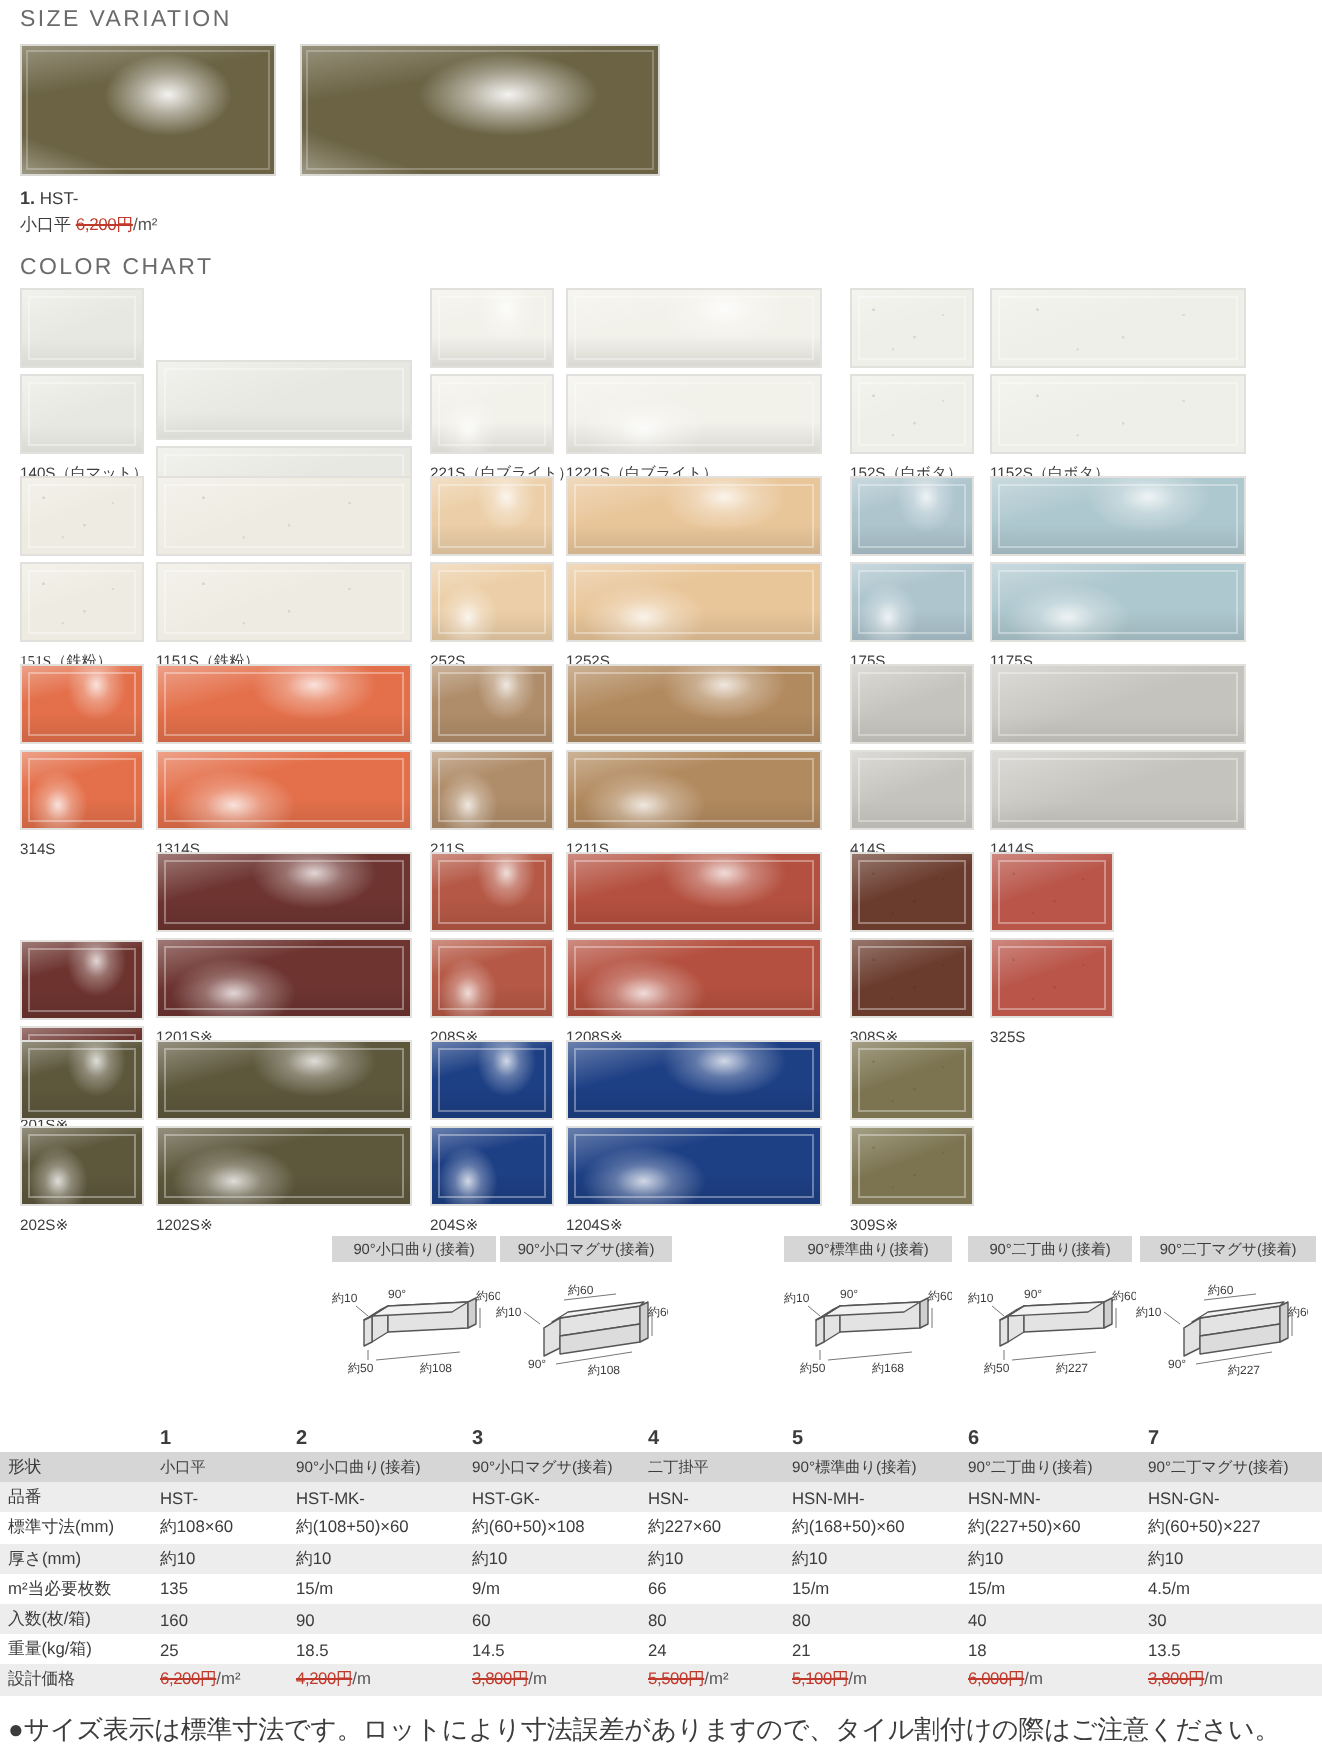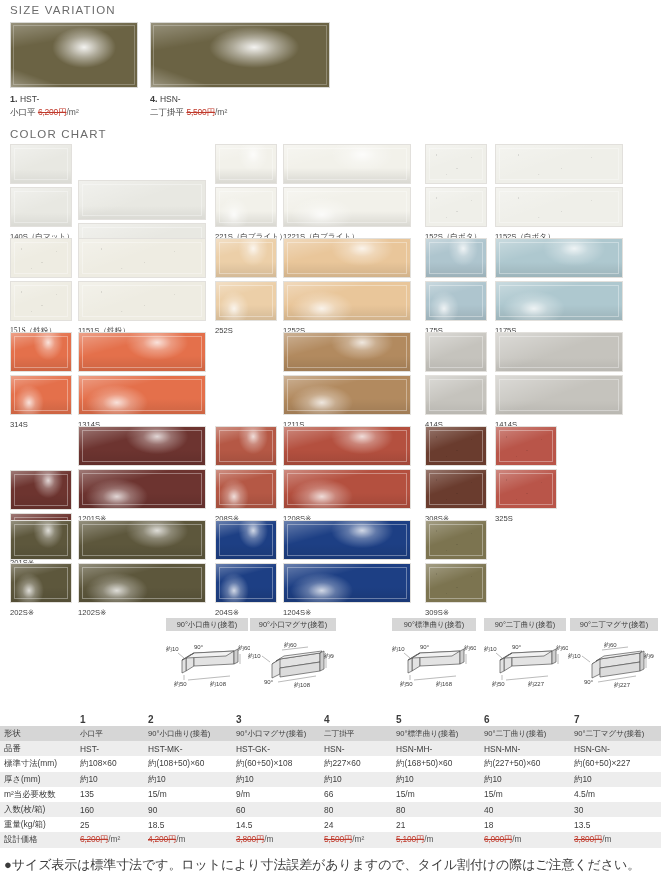--- a/index.html
+++ b/index.html
@@ -108,26 +108,20 @@
           <span>HST-</span></div>
         <div><span>小口平</span>
           <span class="price-strike">6,200円</span><span class="unit">/m²</span></div>
       </div>
     </div>
 
     <div class="sv-item" id="sv-1" style="left:140px;">
       <div class="sv-tile" id="sv-tile-1" style="width: 180px; height: 66px; background: radial-gradient(55% 70% at 58% 38%, rgba(255, 255, 255, 0.92) 0%, rgba(255, 255, 255, 0.45) 22%, rgba(255, 255, 255, 0) 46%), linear-gradient(170deg, rgba(255, 255, 255, 0.3) 0%, rgba(255, 255, 255, 0) 30%), linear-gradient(20deg, rgba(255, 255, 255, 0.35) 0%, rgba(255, 255, 255, 0) 18%), rgb(107, 99, 68);">
         <div class="gloss"></div>
       </div>
-      <div class="sv-caption">
-        <div><span class="num">4.</span>
-          <span>HSN-</span></div>
-        <div><span>二丁掛平</span>
-          <span class="price-strike">5,500円</span><span class="unit">/m²</span></div>
-      </div>
     </div>
   </div>
 
   <div class="sec-title" id="color-chart-title">COLOR CHART</div>
   <div id="color-chart">
       <div class="cc-row">
         <div class="cc-cell" style="left: 0px;">
           <div class="cc-stack">
             <div class="cc-tile" style="width: 62px; height: 40px; background: linear-gradient(160deg, rgba(255, 255, 255, 0.4) 0%, rgba(255, 255, 255, 0) 50%), linear-gradient(0deg, rgba(0, 0, 0, 0.06) 0%, rgba(0, 0, 0, 0) 35%), rgb(232, 232, 226);">
               <div class="inner-edge"></div>
@@ -277,20 +271,31 @@
         <div class="cc-cell" style="left: 68px;">
           <div class="cc-stack">
             <div class="cc-tile" style="width: 128px; height: 40px; background: radial-gradient(45% 85% at 62% 25%, rgba(255, 255, 255, 0.8) 0%, rgba(255, 255, 255, 0.3) 25%, rgba(255, 255, 255, 0) 55%), linear-gradient(165deg, rgba(255, 255, 255, 0.34) 0%, rgba(255, 255, 255, 0) 35%), linear-gradient(0deg, rgba(0, 0, 0, 0.1) 0%, rgba(0, 0, 0, 0) 40%), rgb(228, 112, 75);">
               <div class="inner-edge"></div>
             </div>
             <div class="cc-tile" style="width: 128px; height: 40px; background: radial-gradient(45% 85% at 30% 70%, rgba(255, 255, 255, 0.8) 0%, rgba(255, 255, 255, 0.3) 25%, rgba(255, 255, 255, 0) 55%), linear-gradient(165deg, rgba(255, 255, 255, 0.34) 0%, rgba(255, 255, 255, 0) 35%), linear-gradient(0deg, rgba(0, 0, 0, 0.1) 0%, rgba(0, 0, 0, 0) 40%), rgb(228, 112, 75);">
               <div class="inner-edge"></div>
             </div>
           </div>
           <div class="cc-label">1314S</div>
+        </div>
+        <div class="cc-cell" style="left: 205px;">
+          <div class="cc-stack">
+            <div class="cc-tile" style="width: 62px; height: 40px; background: radial-gradient(45% 85% at 62% 25%, rgba(255, 255, 255, 0.8) 0%, rgba(255, 255, 255, 0.3) 25%, rgba(255, 255, 255, 0) 55%), linear-gradient(165deg, rgba(255, 255, 255, 0.34) 0%, rgba(255, 255, 255, 0) 35%), linear-gradient(0deg, rgba(0, 0, 0, 0.1) 0%, rgba(0, 0, 0, 0) 40%), rgb(176, 141, 106);">
+              <div class="inner-edge"></div>
+            </div>
+            <div class="cc-tile" style="width: 62px; height: 40px; background: radial-gradient(45% 85% at 30% 70%, rgba(255, 255, 255, 0.8) 0%, rgba(255, 255, 255, 0.3) 25%, rgba(255, 255, 255, 0) 55%), linear-gradient(165deg, rgba(255, 255, 255, 0.34) 0%, rgba(255, 255, 255, 0) 35%), linear-gradient(0deg, rgba(0, 0, 0, 0.1) 0%, rgba(0, 0, 0, 0) 40%), rgb(176, 141, 106);">
+              <div class="inner-edge"></div>
+            </div>
+          </div>
+          <div class="cc-label">211S</div>
         </div>
         <div class="cc-cell" style="left: 273px;">
           <div class="cc-stack">
             <div class="cc-tile" style="width: 128px; height: 40px; background: radial-gradient(45% 85% at 62% 25%, rgba(255, 255, 255, 0.8) 0%, rgba(255, 255, 255, 0.3) 25%, rgba(255, 255, 255, 0) 55%), linear-gradient(165deg, rgba(255, 255, 255, 0.34) 0%, rgba(255, 255, 255, 0) 35%), linear-gradient(0deg, rgba(0, 0, 0, 0.1) 0%, rgba(0, 0, 0, 0) 40%), rgb(178, 138, 95);">
               <div class="inner-edge"></div>
             </div>
             <div class="cc-tile" style="width: 128px; height: 40px; background: radial-gradient(45% 85% at 30% 70%, rgba(255, 255, 255, 0.8) 0%, rgba(255, 255, 255, 0.3) 25%, rgba(255, 255, 255, 0) 55%), linear-gradient(165deg, rgba(255, 255, 255, 0.34) 0%, rgba(255, 255, 255, 0) 35%), linear-gradient(0deg, rgba(0, 0, 0, 0.1) 0%, rgba(0, 0, 0, 0) 40%), rgb(178, 138, 95);">
               <div class="inner-edge"></div>
             </div>
           </div>

